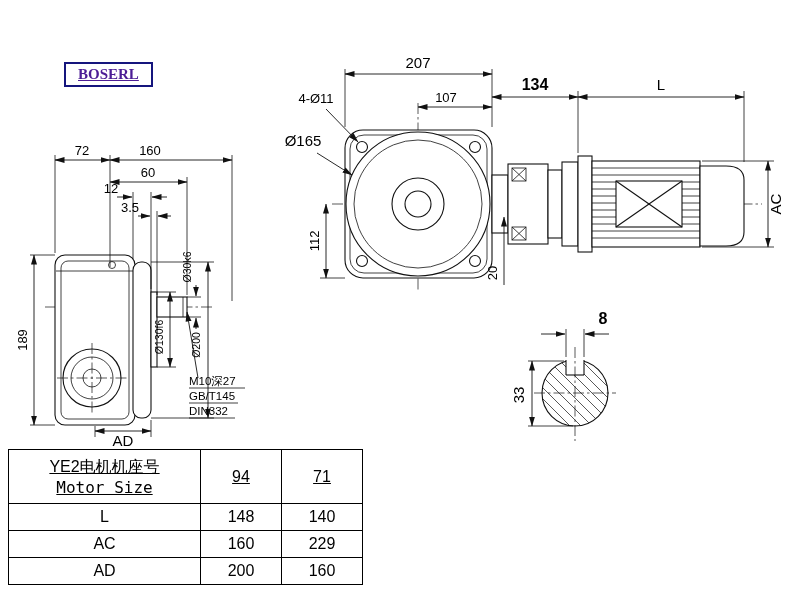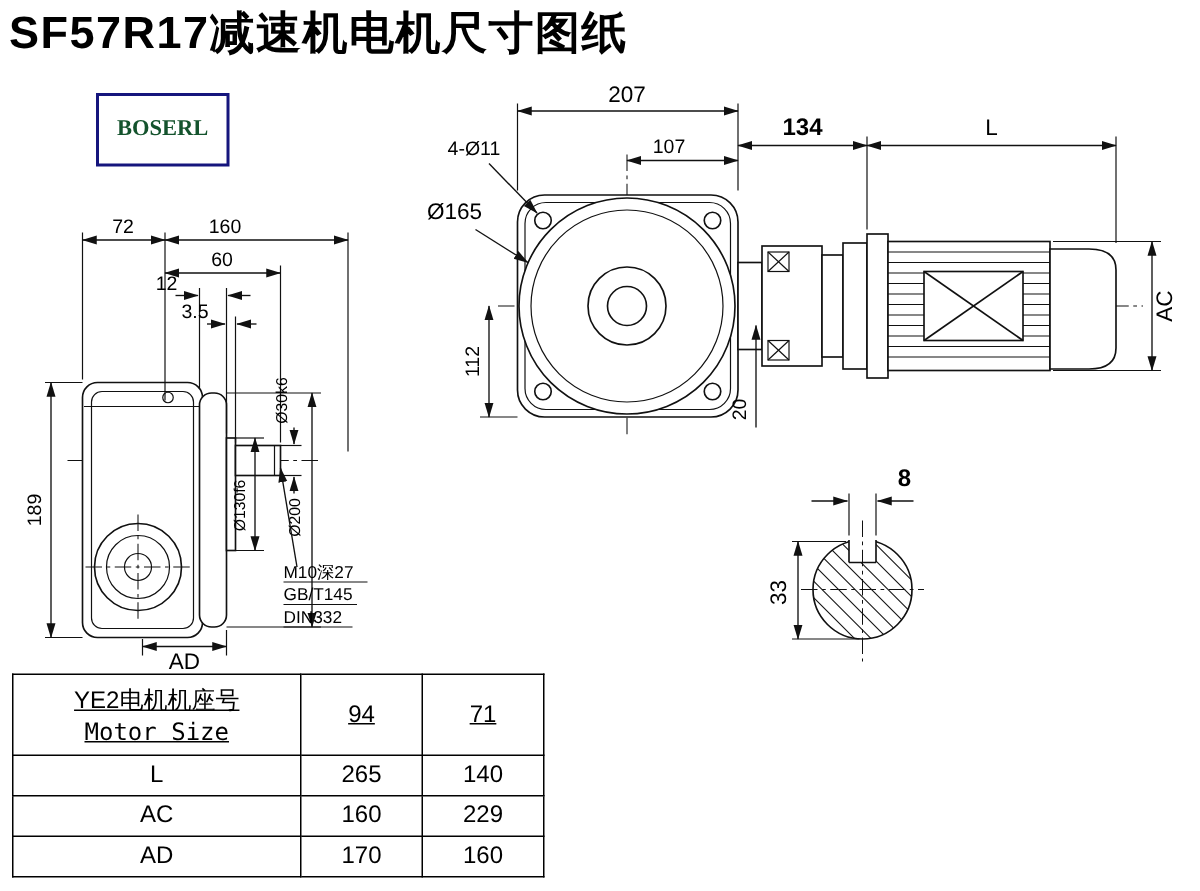--- a/index.html
+++ b/index.html
@@ -1,22 +1,22 @@
 <!DOCTYPE html>
 <html><head>
 <meta charset="utf-8">
 <style>
   html,body{margin:0;padding:0;background:#fff;}
   .page{position:relative;width:800px;height:594px;background:#fff;overflow:hidden;
         font-family:"Liberation Sans",sans-serif;color:#000;}
   .title{position:absolute;left:6px;top:2px;font-size:30px;font-weight:bold;
          letter-spacing:1px;white-space:nowrap;}
   .logo{position:absolute;left:64px;top:62px;border:2px solid #15157d;background:#fff;
-        padding:14px 12px;font-size:15px;font-weight:bold;color:#14532d;
-        font-family:"Liberation Serif",serif;}
+        padding:2px 12px;font-size:15px;font-weight:bold;color:#4c1d95;
+        text-decoration:underline;font-family:"Liberation Serif",serif;}
   svg{position:absolute;left:0;top:45px;}
   .ln{stroke:#111;stroke-width:1.1;fill:none;}
   .fill{fill:#fff;stroke:#111;stroke-width:1.1;}
   .thin{stroke:#111;stroke-width:0.8;fill:none;}
   .cl{stroke:#111;stroke-width:0.7;stroke-dasharray:11 3 2.5 3;fill:none;}
   .dim{stroke:#111;stroke-width:0.9;fill:none;marker-start:url(#arr);marker-end:url(#arr);}
   .dima{stroke:#111;stroke-width:0.9;fill:none;marker-end:url(#arr);}
   .hatch{stroke:#111;stroke-width:0.7;}
   text{font-family:"Liberation Sans",sans-serif;font-size:13px;fill:#000;}
   text.big{font-size:15px;}
@@ -28,21 +28,20 @@
            font-size:16px;padding:0;background:#fff;}
   .spec .hdr{height:54px;text-decoration:underline;}
   .spec .row{height:27px;}
   .spec .en{font-family:"DejaVu Sans Mono",monospace;font-size:16px;}
 </style>
 </head>
 <body>
 
 <div class="page">
 
-  <div class="title">SF57R17减速机电机尺寸图纸</div>
   <div class="logo">BOSERL</div>
 
   <svg width="800" height="410" viewBox="0 0 800 410">
     <defs>
       <marker id="arr" markerWidth="10" markerHeight="8" refX="9.5" refY="4" orient="auto-start-reverse" markerUnits="userSpaceOnUse">
         <path d="M0,1 L10,4 L0,7 z" fill="#111"></path>
       </marker>
       <clipPath id="shaftClip">
           <circle cx="575" cy="348" r="33"></circle>
         </clipPath>
@@ -246,29 +245,29 @@
       <tr class="hdr">
         <td>
           <div>YE2电机机座号</div>
           <div class="en">Motor Size</div>
         </td>
         <td>94</td>
         <td>71</td>
       </tr>
       <tr class="row">
         <td>L</td>
-        <td>265</td>
+        <td>148</td>
         <td>140</td>
       </tr>
       <tr class="row">
         <td>AC</td>
         <td>160</td>
         <td>229</td>
       </tr>
       <tr class="row">
         <td>AD</td>
-        <td>170</td>
+        <td>200</td>
         <td>160</td>
       </tr>
     </tbody>
   </table>
 
 </div>
 
 </body></html>

